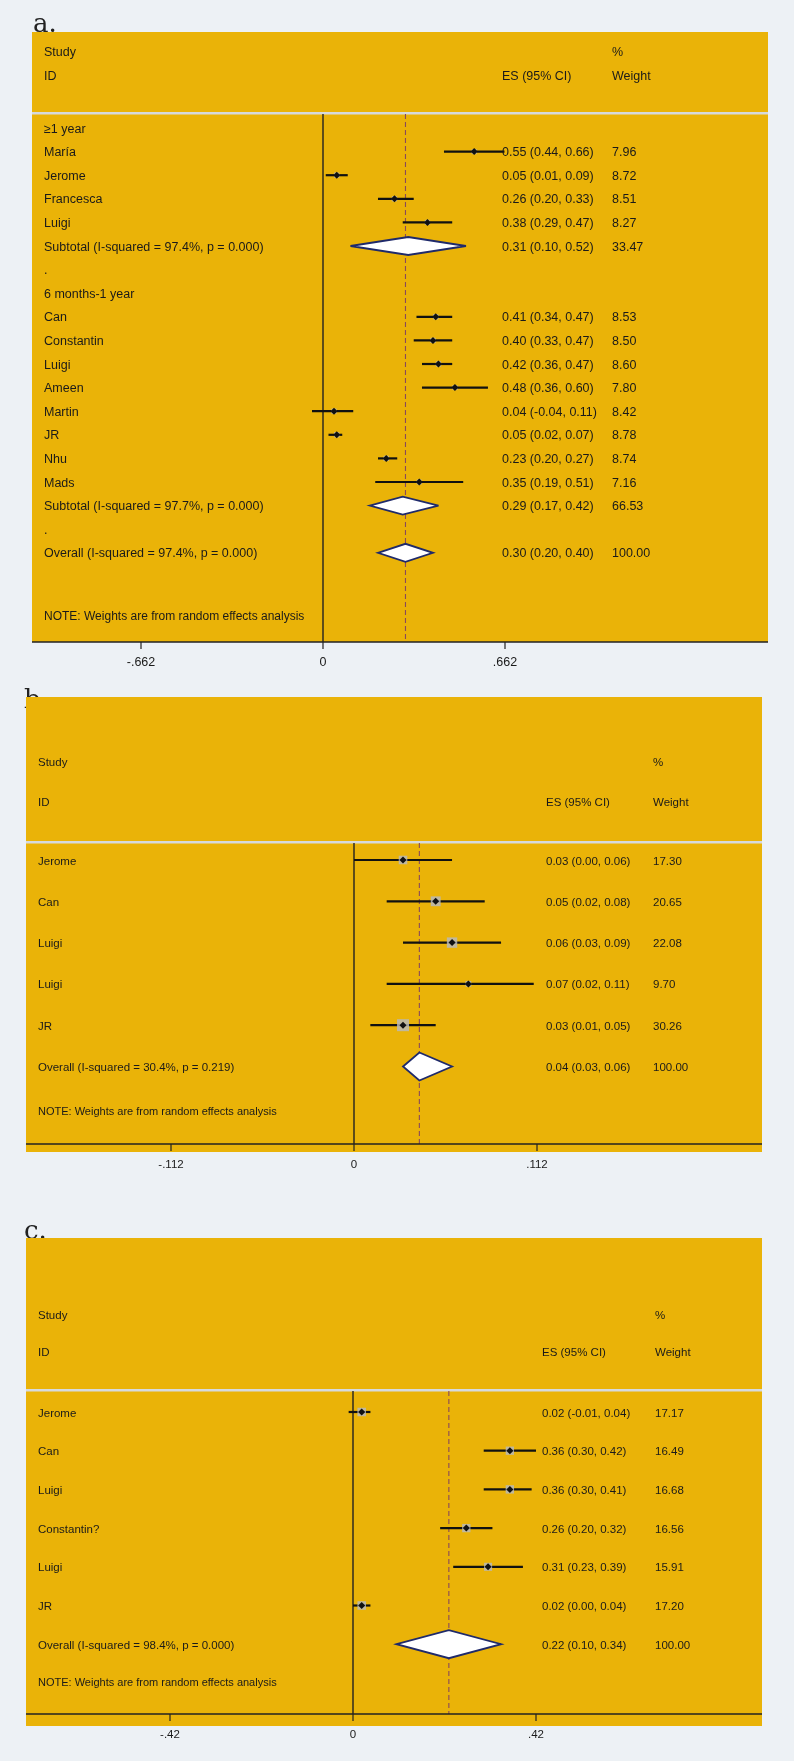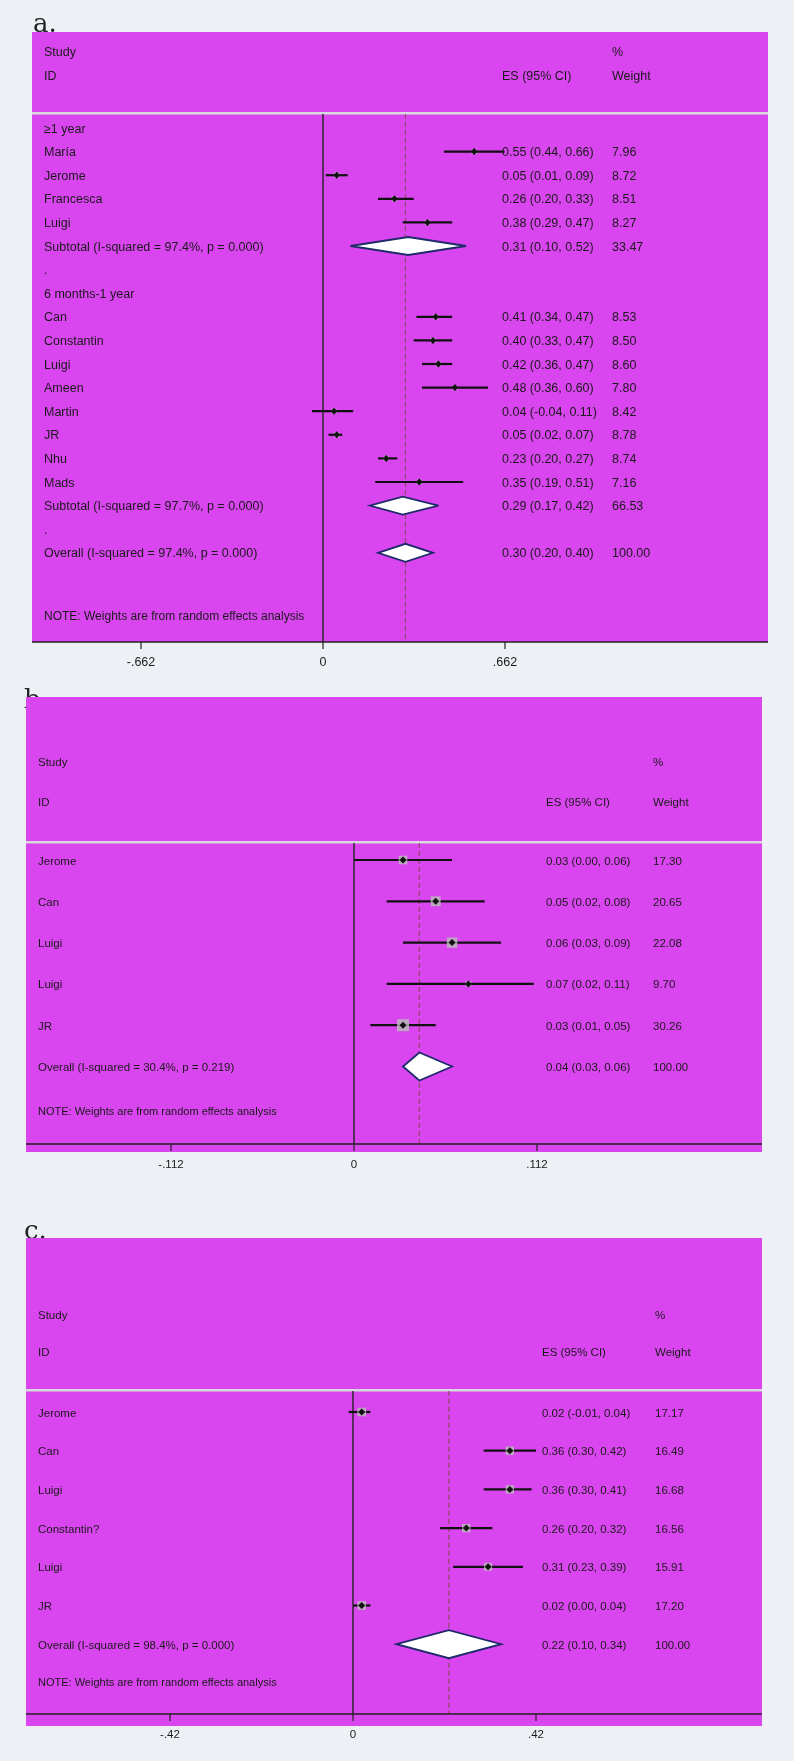--- a/index.html
+++ b/index.html
@@ -12,21 +12,21 @@
   }
   .panel-label {
     position: absolute;
     font-family: "DejaVu Serif", serif;
     font-size: 26px;
     color: #222;
     line-height: 1;
   }
   .plot {
     position: absolute;
-    background: #d946ef;
+    background: #eab308;
   }
   .plot svg { display: block; }
   .txt { font-family: "Liberation Sans", sans-serif; fill: #1a1a1a; }
 </style>
 </head>
 <body>
 
 <div class="panel-label" style="left:33px; top:10px;"><span>a.</span></div>
 <div class="plot" style="left:32px; top:32px; width:736px; height:610px;">
   <svg width="736" height="610" style="overflow: visible;">

